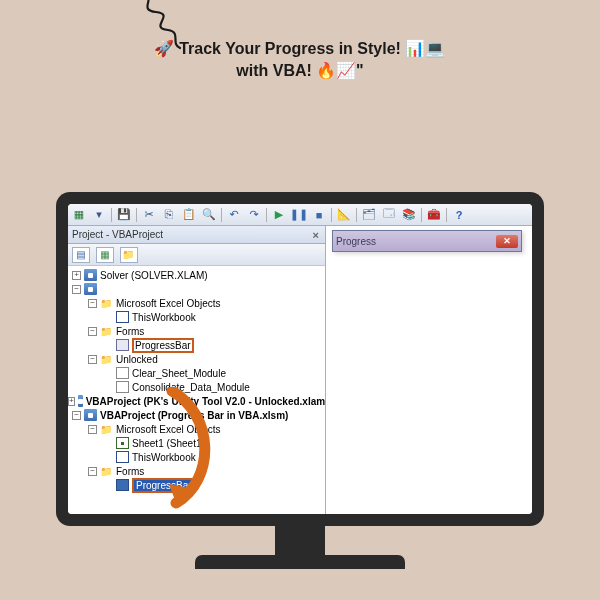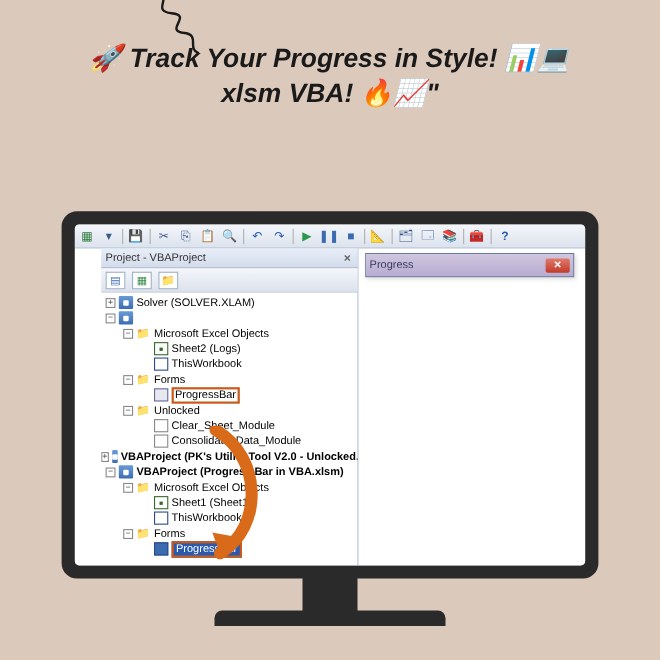--- a/index.html
+++ b/index.html
@@ -11,25 +11,24 @@
     overflow: hidden;
   }
   .squiggle {
     position: absolute;
     top: -10px; left: 130px;
     width: 60px; height: 60px;
   }
   .headline {
     text-align: center;
     padding: 38px 20px 8px 20px;
-    font-size: 24px;
+    font-size: 16px;
     font-weight: 700;
     color: #1a1a1a;
     line-height: 1.35;
-    font-style: italic;
   }
   .monitor {
     position: absolute;
     left: 50%; transform: translateX(-50%);
     top: 192px;
     width: 488px; height: 334px;
     background: #2a2a2a;
     border-radius: 14px;
     padding: 12px;
   }
@@ -73,21 +72,20 @@
   .tsep { width: 1px; height: 14px; background: #b0b0b0; margin: 0 1px; }
   .main {
     flex: 1;
     display: flex;
   }
   .projpanel {
     width: 258px;
     border-right: 1px solid #9fb0c7;
     display: flex; flex-direction: column;
     background: #fff;
-    padding-left: 24px;
   }
   .projtitle {
     height: 18px;
     background: linear-gradient(#e8eef8, #d3dceb);
     border-bottom: 1px solid #9fb0c7;
     display: flex; align-items: center;
     padding: 0 4px;
     justify-content: space-between;
     font-size: 10px;
     color: #333;
@@ -208,21 +206,21 @@
 
 <svg class="squiggle" viewBox="0 0 60 60">
   <path d="M10 4 C 30 6, 6 20, 26 22 C 46 24, 18 38, 38 40 C 52 42, 40 54, 50 58" stroke="#1a1a1a" stroke-width="2.2" fill="none" stroke-linecap="round"></path>
 </svg>
 
 <div class="headline">
   <div>
     <span>🚀 </span><span>Track Your Progress in Style!</span><span> 📊💻</span>
   </div>
   <div>
-    <span>xlsm VBA!</span><span> 🔥📈"</span>
+    <span>with VBA!</span><span> 🔥📈"</span>
   </div>
 </div>
 
 <div class="monitor">
   <div class="screen">
 
     <div class="toolbar">
       <span class="tbtn" style="color:#2a7a3a">▦</span>
       <span class="tbtn">▾</span>
       <span class="tsep"></span>
@@ -281,26 +279,20 @@
             </div>
             <div class="node">
               <span class="ind" style="width: 20px;"></span>
               <span class="exp">−</span>
               <span class="ico ico-fold">📁</span>
               <span>Microsoft Excel Objects</span>
             </div>
             <div class="node">
               <span class="ind" style="width: 36px;"></span>
               <span class="ind" style="width: 12px;"></span>
-              <span class="ico ico-sheet"></span>
-              <span>Sheet2 (Logs)</span>
-            </div>
-            <div class="node">
-              <span class="ind" style="width: 36px;"></span>
-              <span class="ind" style="width: 12px;"></span>
               <span class="ico ico-wb"></span>
               <span>ThisWorkbook</span>
             </div>
             <div class="node">
               <span class="ind" style="width: 20px;"></span>
               <span class="exp">−</span>
               <span class="ico ico-fold">📁</span>
               <span>Forms</span>
             </div>
             <div class="node">

